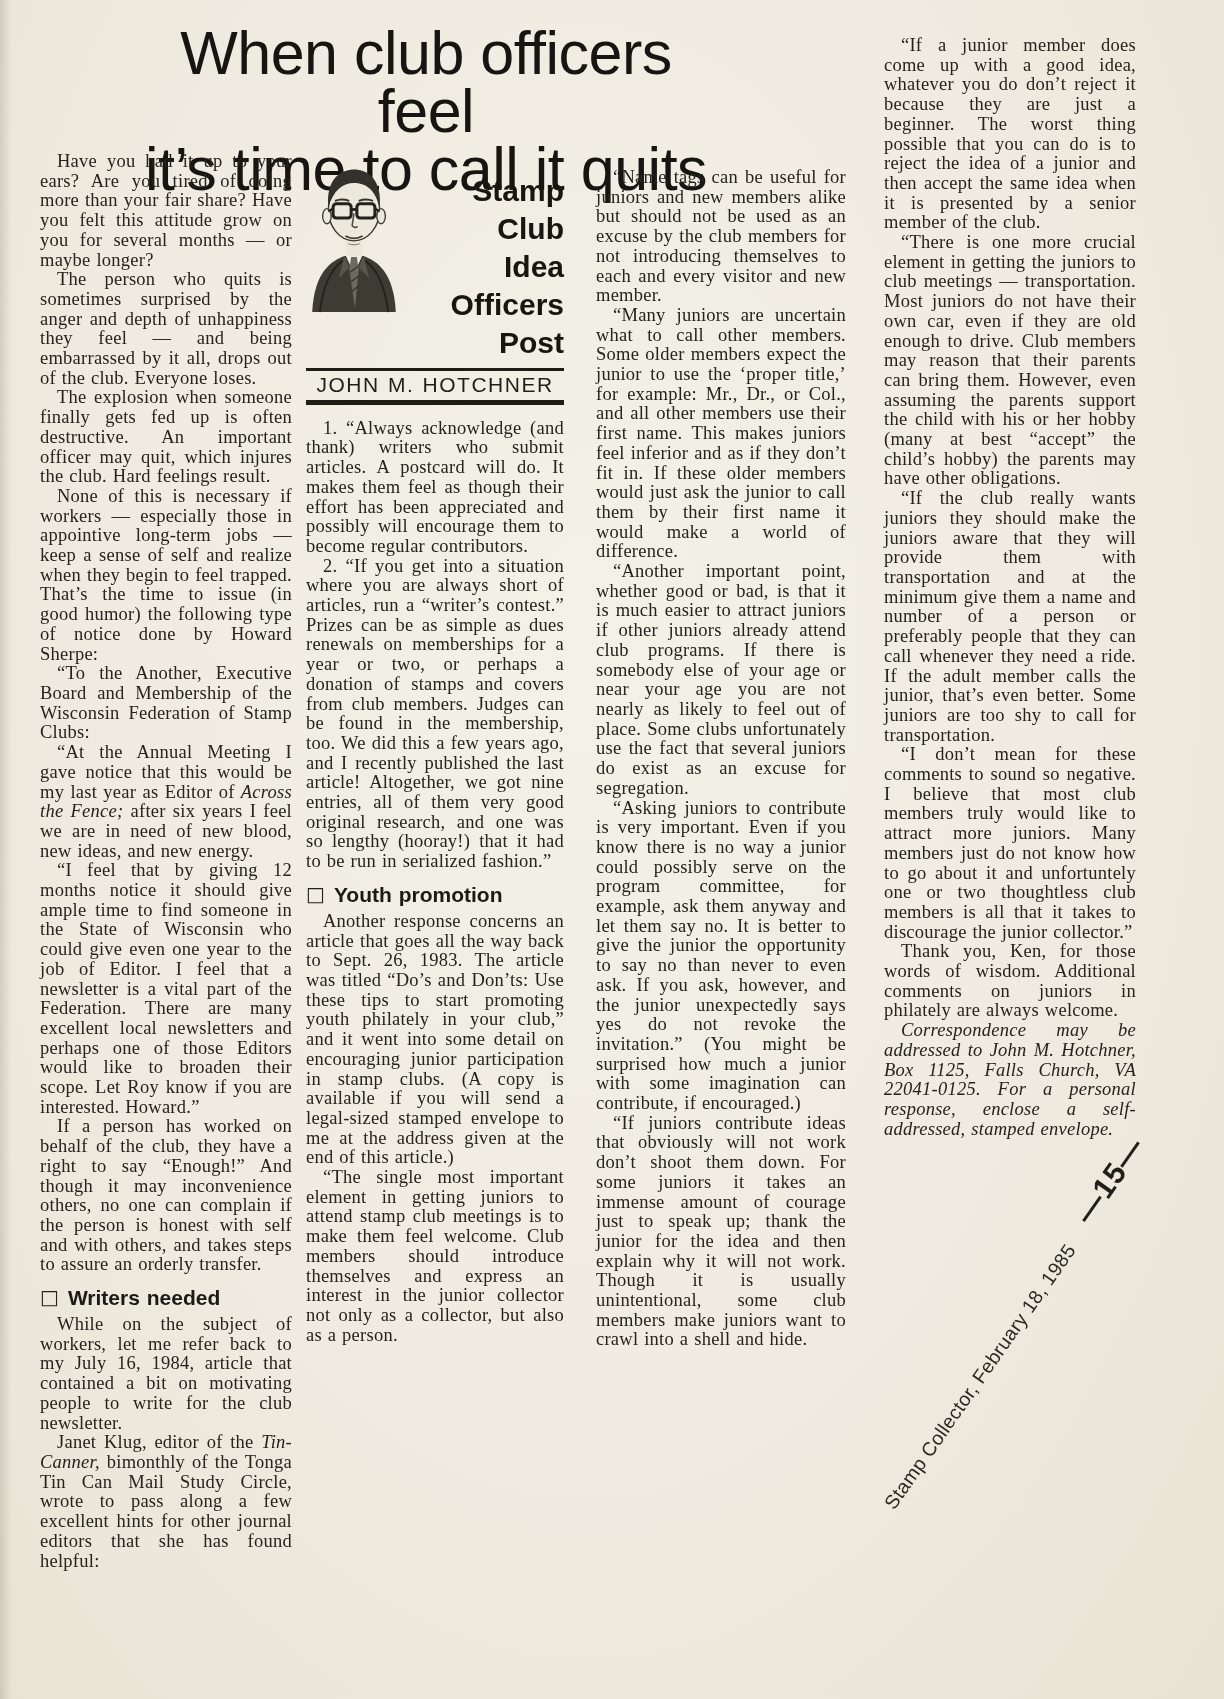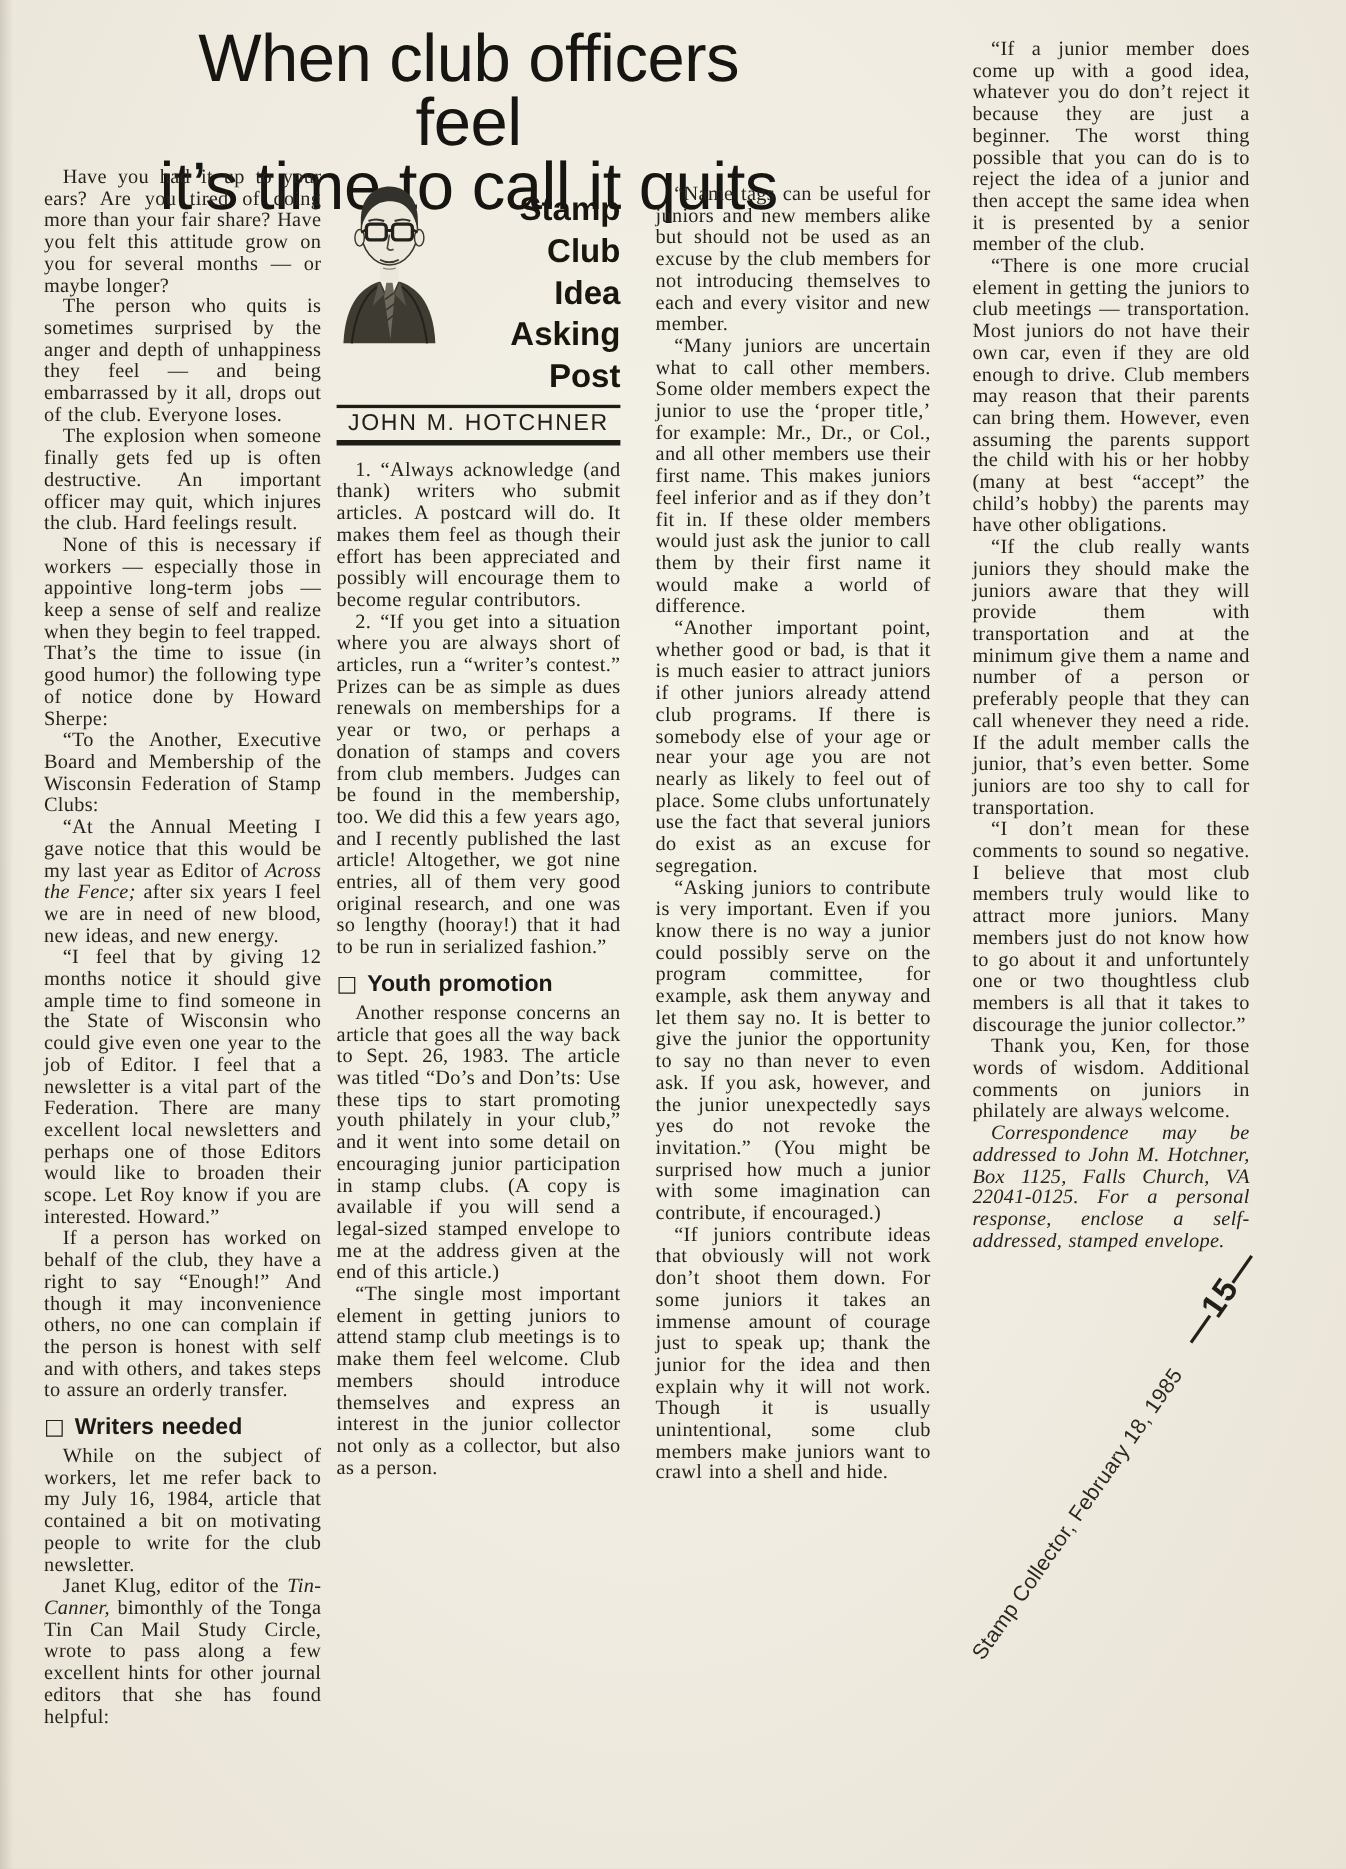--- a/index.html
+++ b/index.html
@@ -132,21 +132,21 @@
         <line x1="72" y1="49" x2="77" y2="52" stroke="#22211b" stroke-width="2.4"></line>
         <path d="M30,41 Q37,38 45,41" fill="none" stroke="#33312b" stroke-width="2"></path>
         <path d="M55,41 Q63,38 70,41" fill="none" stroke="#33312b" stroke-width="2"></path>
         <path d="M50,54 L48,67 Q50,70 54,68" fill="none" stroke="#4a473d" stroke-width="1.6"></path>
         <path d="M41,78 Q50,83 59,78" fill="none" stroke="#3c392f" stroke-width="1.8"></path>
         <path d="M44,86 Q50,88 56,86" fill="none" stroke="#8b8575" stroke-width="1.2"></path>
       </svg>
       <div class="logo-text">
         <div>Stamp Club</div>
         <div>Idea</div>
-        <div>Asking</div>
+        <div>Officers</div>
         <div>Post</div>
       </div>
     </div>
     <div class="rule-thin"></div>
     <div class="byline">JOHN M. HOTCHNER</div>
     <div class="rule-thick"></div>
 
     <p class="body-start">1. “Always acknowledge (and thank) writers who submit articles. A postcard will do. It makes them feel as though their effort has been appreciated and possibly will encourage them to become regular contributors.</p>
     <p>2. “If you get into a situation where you are always short of articles, run a “writer’s contest.” Prizes can be as simple as dues renewals on memberships for a year or two, or perhaps a donation of stamps and covers from club members. Judges can be found in the membership, too. We did this a few years ago, and I recently published the last article! Altogether, we got nine entries, all of them very good original research, and one was so lengthy (hooray!) that it had to be run in serialized fashion.”</p>
     <h3 class="shead">

